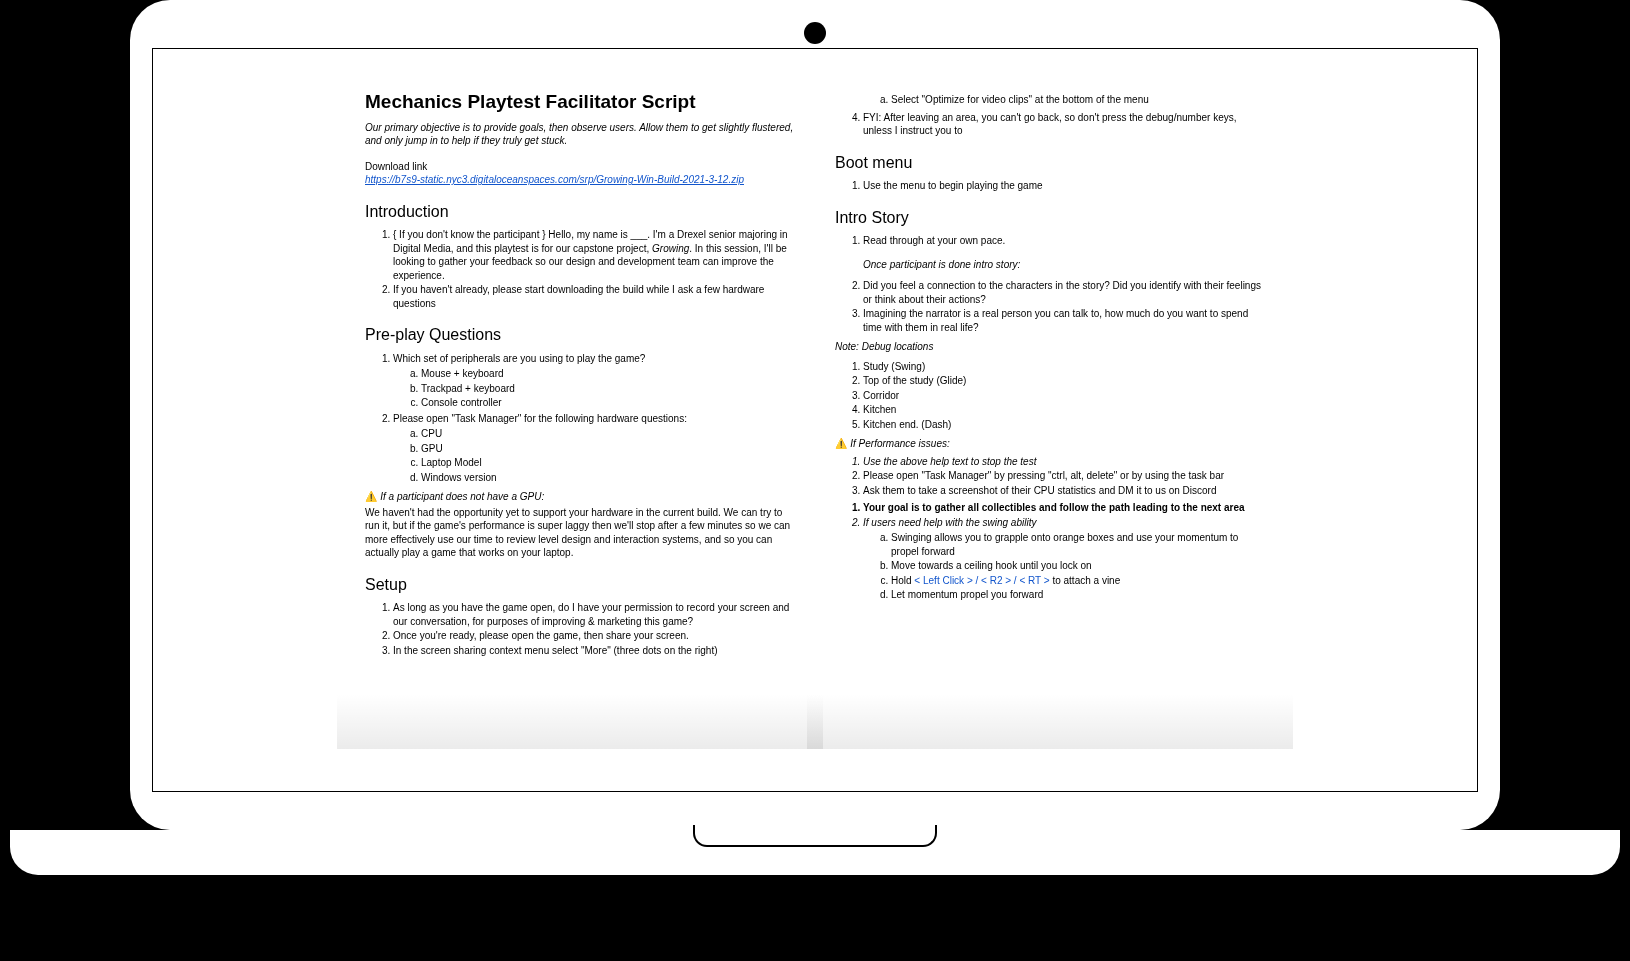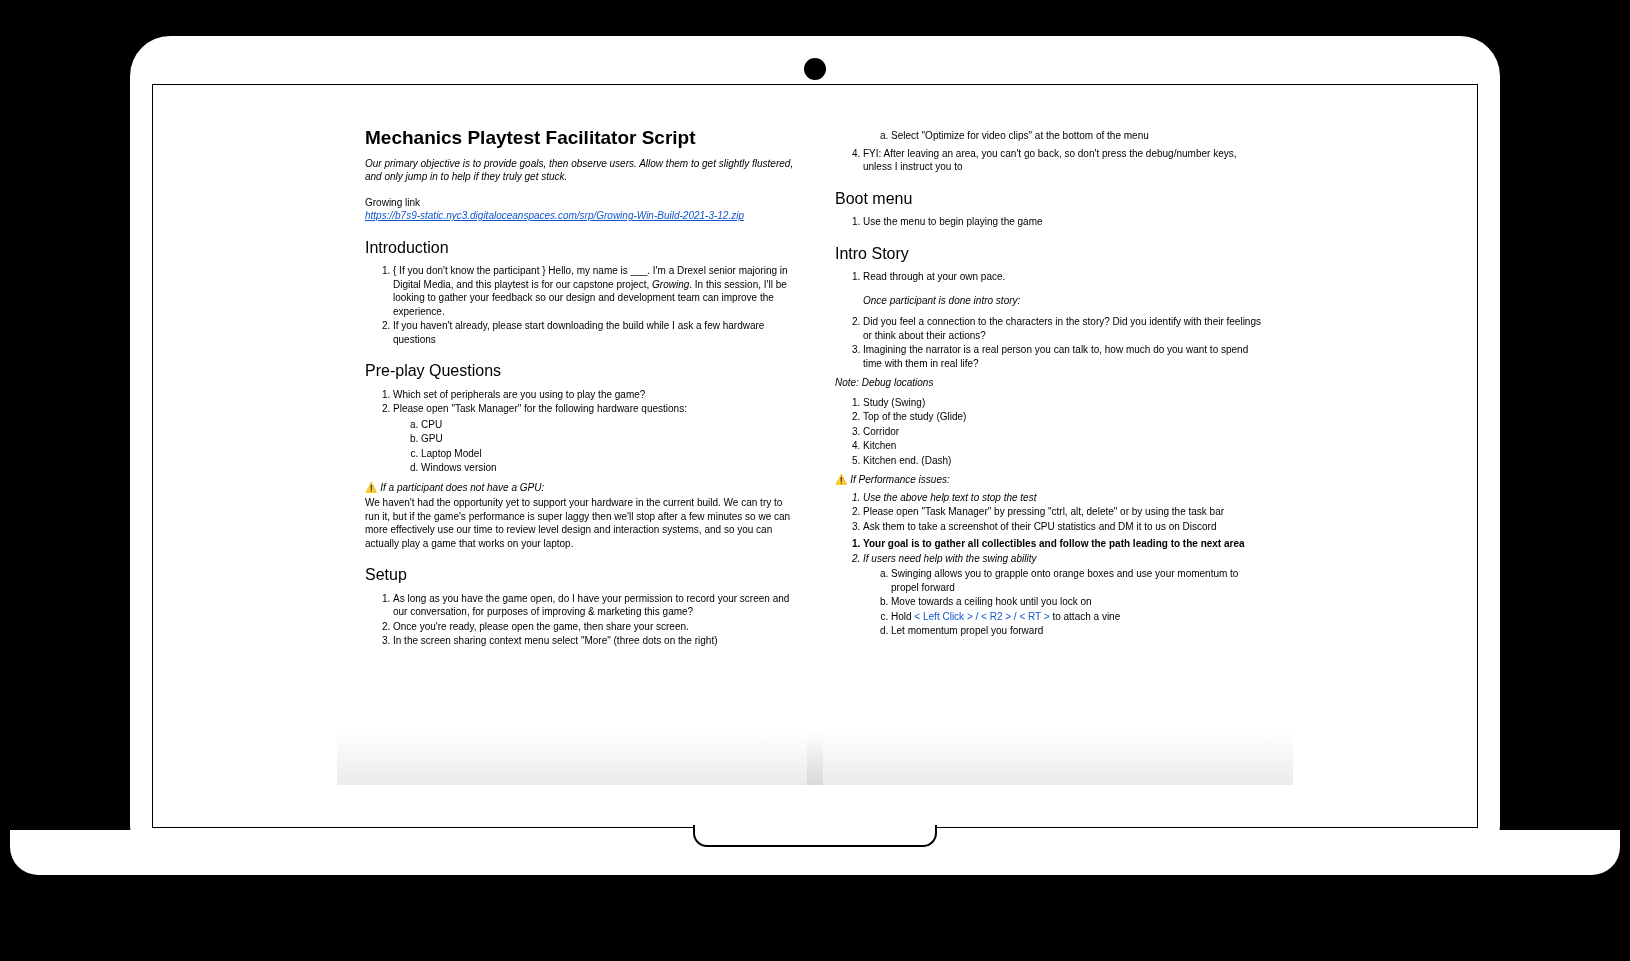--- a/index.html
+++ b/index.html
@@ -1,17 +1,17 @@
 <!DOCTYPE html>
 <html><head>
 <meta charset="utf-8">
 <style>
   html,body{margin:0;padding:0;background:#000;font-family:Arial,Helvetica,sans-serif;}
   .stage{width:1630px;height:961px;background:#000;position:relative;}
-  .laptop{position:absolute;left:130px;top:0;width:1370px;height:830px;background:#fff;border-radius:40px;margin-top:36px;}
+  .laptop{position:absolute;left:130px;top:0;width:1370px;height:830px;background:#fff;border-radius:40px;}
   .camera{position:absolute;left:50%;top:22px;transform:translateX(-50%);width:22px;height:22px;background:#000;border-radius:50%;}
   .screen{position:absolute;left:22px;right:22px;top:48px;bottom:38px;border:1px solid #000;background:#fff;overflow:hidden;}
   .base{position:absolute;left:10px;right:10px;top:830px;height:45px;background:#fff;border-radius:0 0 28px 28px;}
   .notch{position:absolute;left:50%;top:825px;transform:translateX(-50%);width:240px;height:20px;border:2px solid #000;border-top:none;border-radius:0 0 14px 14px;background:#fff;z-index:5;}
   .pages{display:flex;justify-content:center;gap:40px;padding:40px 30px 0 30px;height:100%;box-sizing:border-box;}
   .page{width:430px;height:655px;position:relative;font-size:10px;color:#000;line-height:1.35;}
   .page::after{content:"";position:absolute;left:-28px;right:-28px;bottom:-5px;height:55px;background:linear-gradient(to top,rgba(0,0,0,0.08),transparent);}
   .h1{font-size:19px;font-weight:bold;margin:0 0 6px 0;}
   .h2{font-size:16px;font-weight:normal;margin:14px 0 6px 0;}
   .subtitle{font-style:italic;margin:0 0 12px 0;}
@@ -34,35 +34,40 @@
 
 <div class="stage">
   <div class="laptop">
     <div class="camera"></div>
     <div class="screen">
       <div class="pages">
 
         <div class="page">
           <div class="h1">Mechanics Playtest Facilitator Script</div>
           <div class="subtitle">Our primary objective is to provide goals, then observe users. Allow them to get slightly flustered, and only jump in to help if they truly get stuck.</div>
-          <div class="dl-label">Growing link</div>
+          <div class="dl-label">Download link</div>
           <a class="link" href="#">https://b7s9-static.nyc3.digitaloceanspaces.com/srp/Growing-Win-Build-2021-3-12.zip</a>
 
           <div class="h2">Introduction</div>
           <ol>
             <li>
               <span>{ If you don't know the participant } Hello, my name is ___. I'm a Drexel senior majoring in Digital Media, and this playtest is for our capstone project, </span><span class="italic">Growing</span><span>. In this session, I'll be looking to gather your feedback so our design and development team can improve the experience.</span>
             </li>
             <li>If you haven't already, please start downloading the build while I ask a few hardware questions</li>
           </ol>
 
           <div class="h2">Pre-play Questions</div>
           <ol>
             <li>
               <span>Which set of peripherals are you using to play the game?</span>
+              <ol>
+                <li>Mouse + keyboard</li>
+                <li>Trackpad + keyboard</li>
+                <li>Console controller</li>
+              </ol>
             </li>
             <li>
               <span>Please open "Task Manager" for the following hardware questions:</span>
               <ol>
                 <li>CPU</li>
                 <li>GPU</li>
                 <li>Laptop Model</li>
                 <li>Windows version</li>
               </ol>
             </li>

